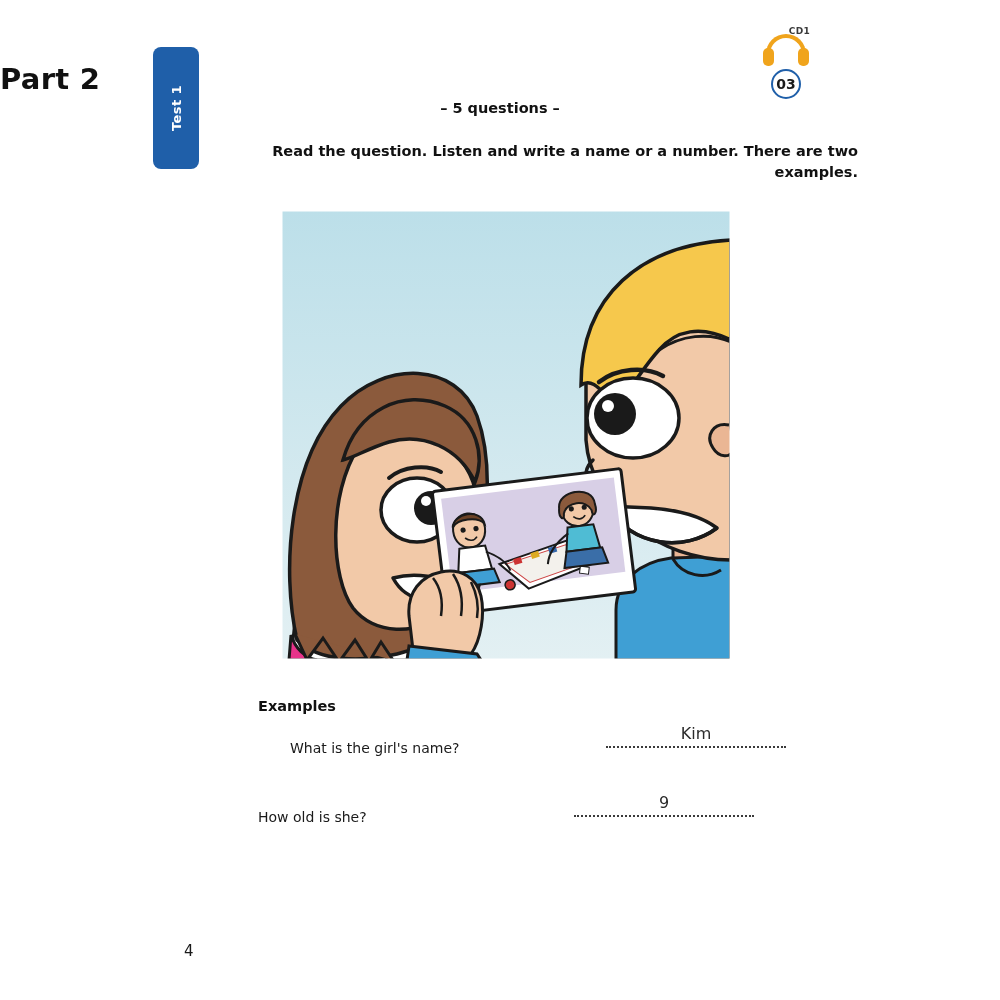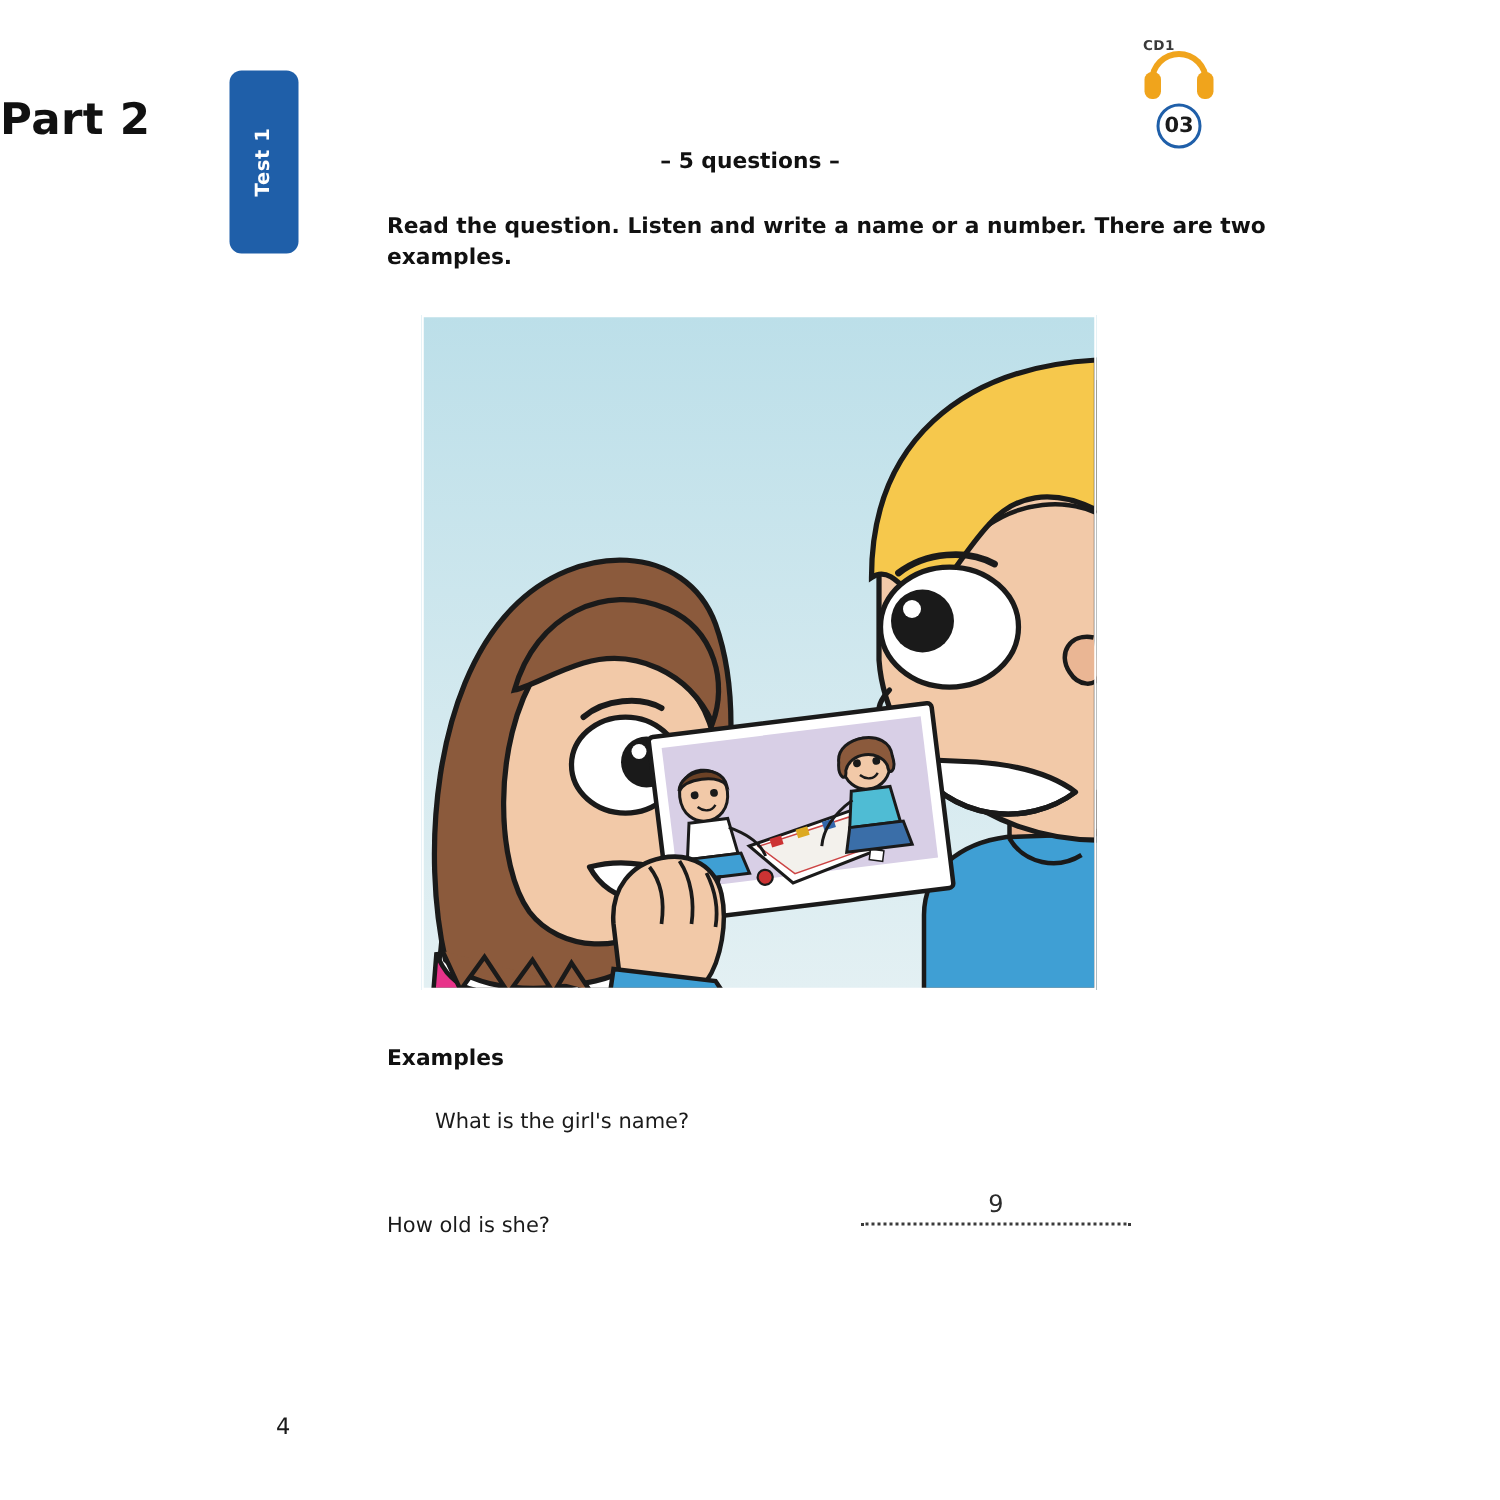--- a/index.html
+++ b/index.html
@@ -45,21 +45,21 @@
     left: 762px;
     top: 26px;
     width: 48px;
     height: 48px;
   }
   .cd-label {
     position: absolute;
     top: 0px;
     left: 0;
     width: 48px;
-    text-align: left;
+    text-align: right;
     font-size: 9px;
     font-weight: bold;
     color: #3a3a3a;
     letter-spacing: 0.3px;
   }
   .cd-circle {
     position: absolute;
     left: 9px;
     top: 11px;
     width: 30px;
@@ -126,20 +126,21 @@
   
   .instructions {
     position: absolute;
     left: 258px;
     top: 141px;
     width: 600px;
     font-size: 14.5px;
     font-weight: bold;
     line-height: 21px;
     color: #111111;
+    text-align: right;
   }
 
   
   .illustration {
     position: absolute;
     left: 281px;
     top: 210px;
     width: 450px;
     height: 450px;
     overflow: hidden;
@@ -331,20 +332,24 @@
     <path d="M128,436 L196,444 L200,450 L126,450 Z" fill="#3f9fd4" stroke="#1a1a1a" stroke-width="3"></path>
 
     <rect x="0.75" y="0.75" width="448.5" height="448.5" fill="none" stroke="#ffffff" stroke-width="1.5"></rect>
   </svg>
 </div>
 
 <div class="examples-heading">Examples</div>
 
 <div class="q-row r1">
   <span class="q-text">What is the girl's name?</span>
+  <span class="answer-wrap">
+    <span class="answer-text">Kim</span>
+    <span class="dotted-line"></span>
+  </span>
 </div>
 
 <div class="q-row r2">
   <span class="q-text">How old is she?</span>
   <span class="answer-wrap">
     <span class="answer-text">9</span>
     <span class="dotted-line"></span>
   </span>
 </div>
 

